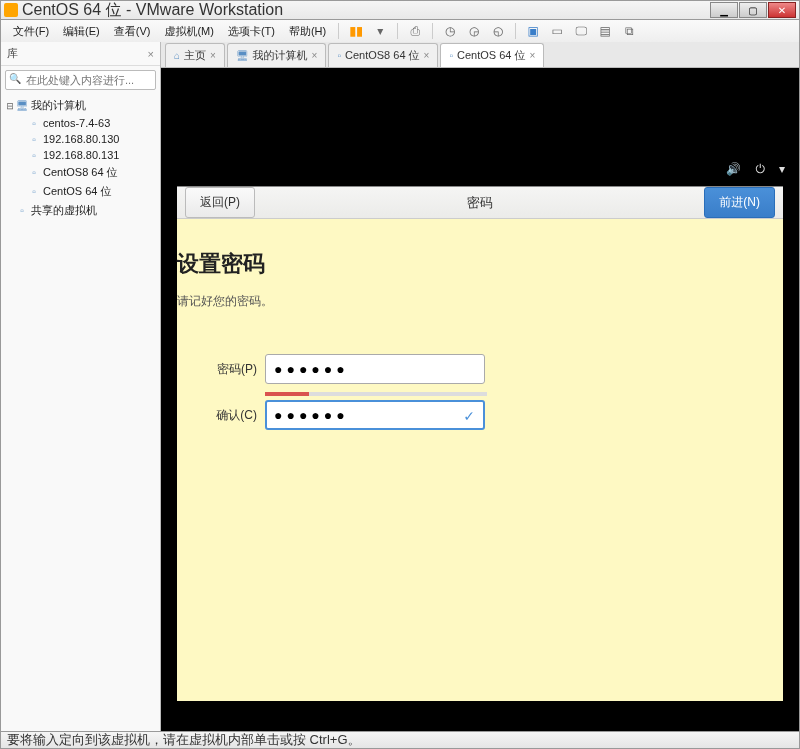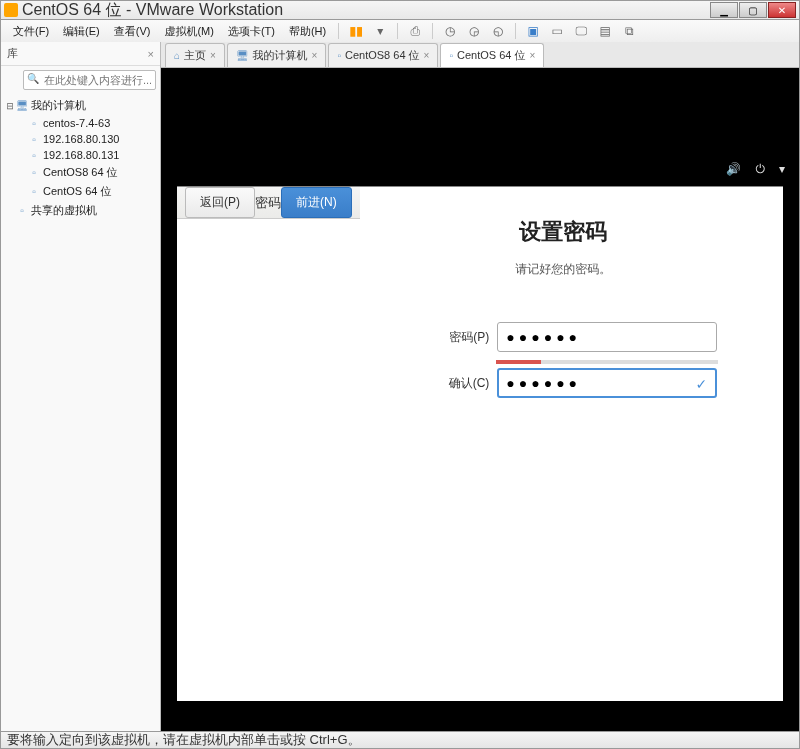--- a/index.html
+++ b/index.html
@@ -21,21 +21,21 @@
 .tool-ico.pause { color: #f90; font-weight: bold; }
 
 
 .main { display: flex; height: 690px; border: 1px solid #999; border-top: none; background: #fff; }
 
 
 .sidebar { width: 160px; border-right: 1px solid #bbb; background: #f9f9f9; display: flex; flex-direction: column; }
 .side-head { padding: 4px 6px; font-size: 11px; color: #444; border-bottom: 1px solid #ddd; display: flex; justify-content: space-between; align-items: center; }
 .side-search { padding: 4px; }
 .side-search input { width: 100%; padding: 3px 4px 3px 20px; border: 1px solid #bbb; border-radius: 2px; font-size: 11px; background: #fff; }
-.search-wrap { position: relative; margin-left: 18px; }
+.search-wrap { position: relative; }
 .search-wrap::before { content: "🔍"; position: absolute; left: 4px; top: 3px; font-size: 10px; color: #888; }
 .tree { padding: 2px 4px; font-size: 11px; color: #222; }
 .tree-row { display: flex; align-items: center; padding: 2px 0; cursor: pointer; white-space: nowrap; }
 .tree-indent { display: inline-block; }
 .tree-toggle { width: 10px; font-size: 9px; color: #666; text-align: center; }
 .tree-ico { width: 14px; text-align: center; font-size: 10px; color: #5a8fc4; margin-right: 2px; }
 
 
 .content { flex: 1; display: flex; flex-direction: column; background: #e9e9e9; }
 .tabs { height: 26px; background: #e8e8e8; border-bottom: 1px solid #bbb; display: flex; align-items: flex-end; padding: 0 4px; gap: 2px; }
@@ -43,27 +43,27 @@
 .tab.active { background: #fff; font-weight: normal; }
 .tab-ico { font-size: 10px; color: #5a8fc4; }
 .tab-close { font-size: 10px; color: #888; cursor: pointer; }
 
 
 .vm-wrap { flex: 1; background: #000; display: flex; flex-direction: column; position: relative; }
 .vm-topbar { position: absolute; top: 94px; right: 14px; display: flex; gap: 14px; color: #ddd; font-size: 12px; }
 .vm-icon { cursor: pointer; }
 
 
-.gnome { position: absolute; left: 16px; right: 16px; top: 118px; background: #ffffff; border-top: 1px solid #888; display: flex; flex-direction: row; height: 515px; }
+.gnome { position: absolute; left: 16px; right: 16px; top: 118px; background: #fef9c3; border-top: 1px solid #888; display: flex; flex-direction: column; height: 515px; }
 .gnome-head { height: 32px; background: linear-gradient(to bottom, #f5f5f4, #ebebe9); border-bottom: 1px solid #ccc; display: flex; align-items: center; justify-content: space-between; padding: 0 8px; }
 .gnome-btn { padding: 6px 14px; font-size: 12px; border-radius: 3px; cursor: pointer; }
 .gnome-btn.back { background: linear-gradient(to bottom, #fafafa, #eaeaea); border: 1px solid #bbb; color: #333; }
 .gnome-btn.next { background: linear-gradient(to bottom, #4a90d9, #3a7ec9); border: 1px solid #2a6eb9; color: #fff; }
 .gnome-title { font-size: 13px; color: #333; }
-.gnome-body { flex: 1; padding: 30px 16px 0 0; display: flex; flex-direction: column; align-items: center; }
+.gnome-body { flex: 1; padding: 30px 16px 0 0; display: flex; flex-direction: column; }
 .gnome-h1 { font-size: 22px; font-weight: bold; color: #222; margin-bottom: 14px; }
 .gnome-sub { font-size: 12px; color: #555; margin-bottom: 44px; }
 .form-row { display: flex; align-items: center; gap: 8px; margin-bottom: 6px; }
 .form-label { width: 80px; text-align: right; font-size: 12px; color: #333; }
 .form-input { width: 220px; padding: 6px 8px; border: 1px solid #aaa; border-radius: 3px; font-size: 14px; letter-spacing: 4px; background: #fff; }
 .form-input.focus { border: 2px solid #4a90d9; padding: 5px 7px; }
 .strength { width: 222px; height: 4px; background: #ddd; margin: 2px 0 4px 88px; position: relative; }
 .strength-fill { position: absolute; left: 0; top: 0; height: 100%; width: 20%; background: #d9534f; }
 .hint-row { font-size: 11px; color: #888; margin: 0 0 30px 88px; width: 250px; }
 .check { color: #4a90d9; font-size: 14px; position: absolute; right: 10px; top: 8px; }

